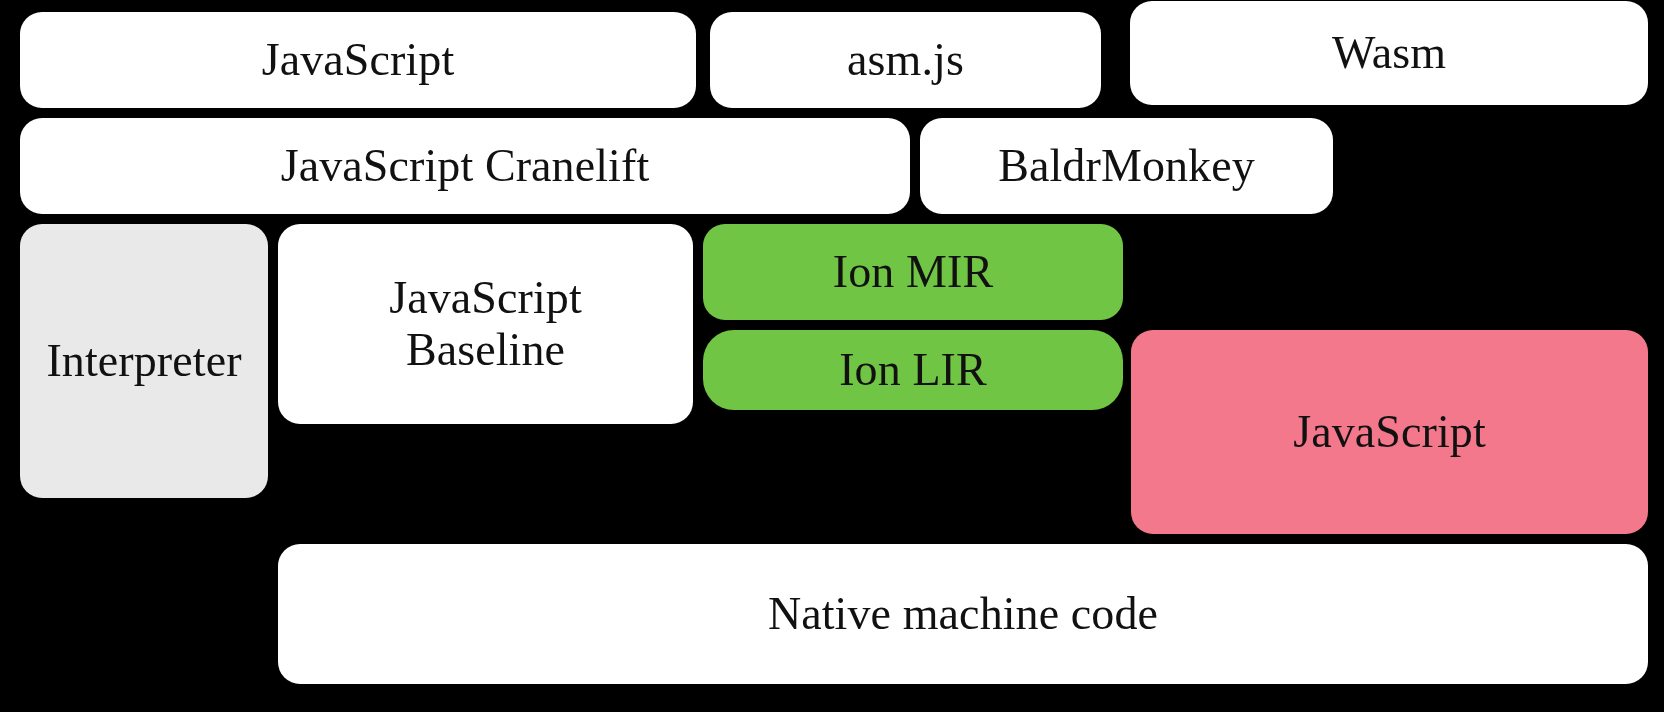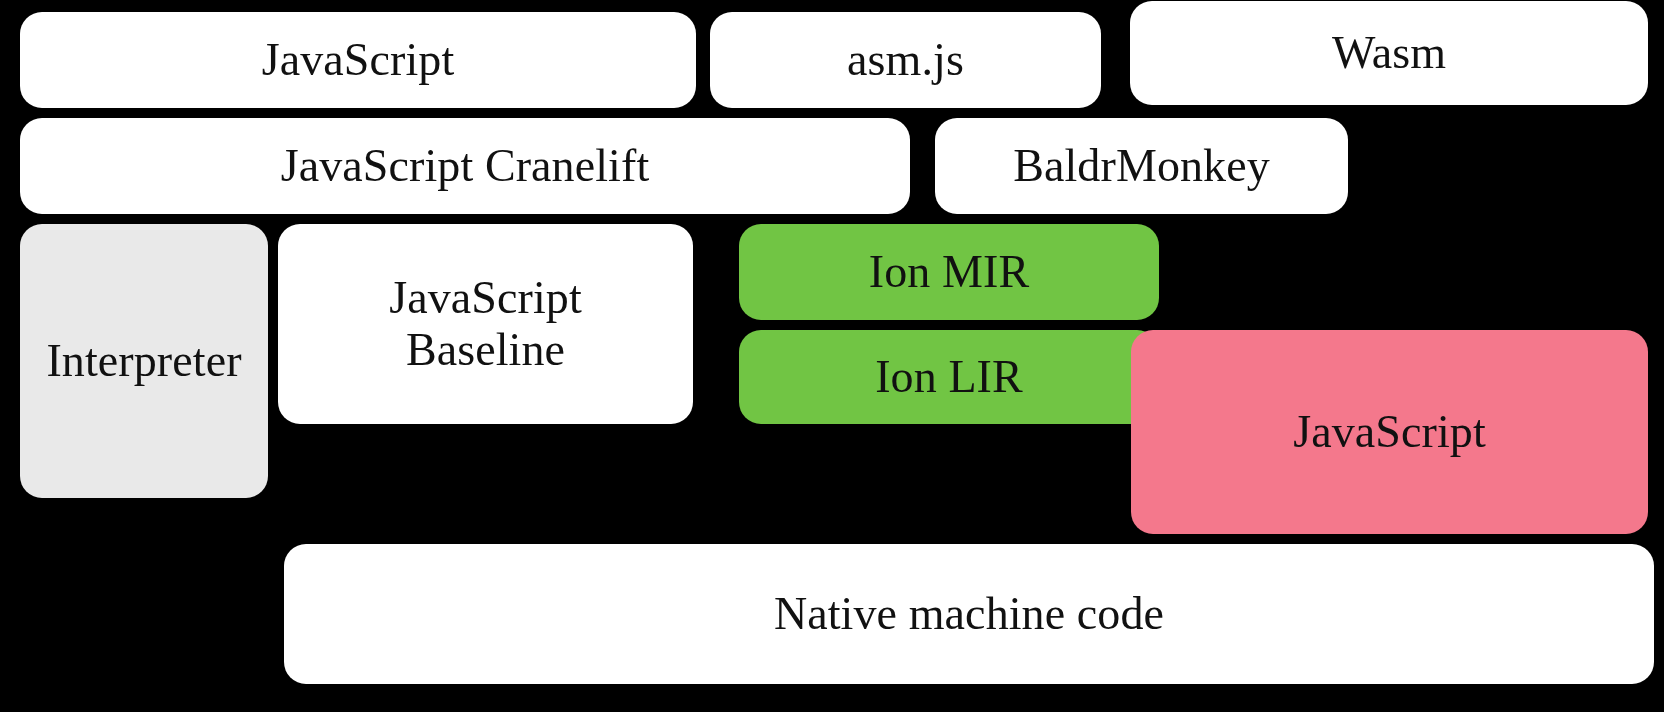--- a/index.html
+++ b/index.html
@@ -31,40 +31,40 @@
     line-height: 1.14;
     font-weight: 400;
     letter-spacing: 0.1px;
     padding: 2px 10px;
     white-space: pre-line;
     user-select: none;
     font-family: Liberation Serif, serif;
   }
   .fill-white   { background: #FFFFFF; }
   .fill-gray    { background: #E9E9E9; }
-  .fill-green   { background: #71C544; margin-left: 36px; }
+  .fill-green   { background: #71C544; }
   .fill-pink    { background: #F4788C; }
 
   
   .n-javascript       { left: 20px;   top: 12px;  width: 676px; height: 96px;  }
   .n-asmjs            { left: 710px;  top: 12px;  width: 391px; height: 96px;  }
   .n-wasm             { left: 1130px; top: 1px;  width: 518px; height: 104px;  }
 
   
   .n-js-bytecode      { left: 20px;   top: 118px; width: 890px; height: 96px;  }
-  .n-baldrmonkey      { left: 920px;  top: 118px; width: 413px; height: 96px; margin-left: 15px;  }
+  .n-baldrmonkey      { left: 920px;  top: 118px; width: 413px; height: 96px;  }
 
   
   .n-interpreter      { left: 20px;   top: 224px; width: 248px; height: 274px; }
   .n-js-baseline      { left: 278px;  top: 224px; width: 415px; height: 200px; }
   .n-ion-mir          { left: 703px;  top: 224px; width: 420px; height: 96px;  }
-  .n-ion-lir          { left: 703px;  top: 330px; width: 420px; height: 94px;  }
+  .n-ion-lir          { left: 703px;  top: 330px; width: 420px; height: 80px; border-radius: 31px;  }
   .n-cranelift        { left: 1131px; top: 330px; width: 517px; height: 204px; }
   .n-macro-assembler  { left: 278px;  top: 434px; width: 845px; height: 100px; }
-  .n-native-code      { left: 278px;  top: 544px; width: 1370px; height: 140px; margin-left: 6px; }
+  .n-native-code      { left: 278px;  top: 544px; width: 1370px; height: 140px; }
 </style>
 </head>
 <body>
 
 <div id="diagram">
 
   <div class="node fill-white n-javascript">JavaScript</div>
 
   <div class="node fill-white n-asmjs">asm.js</div>
 

